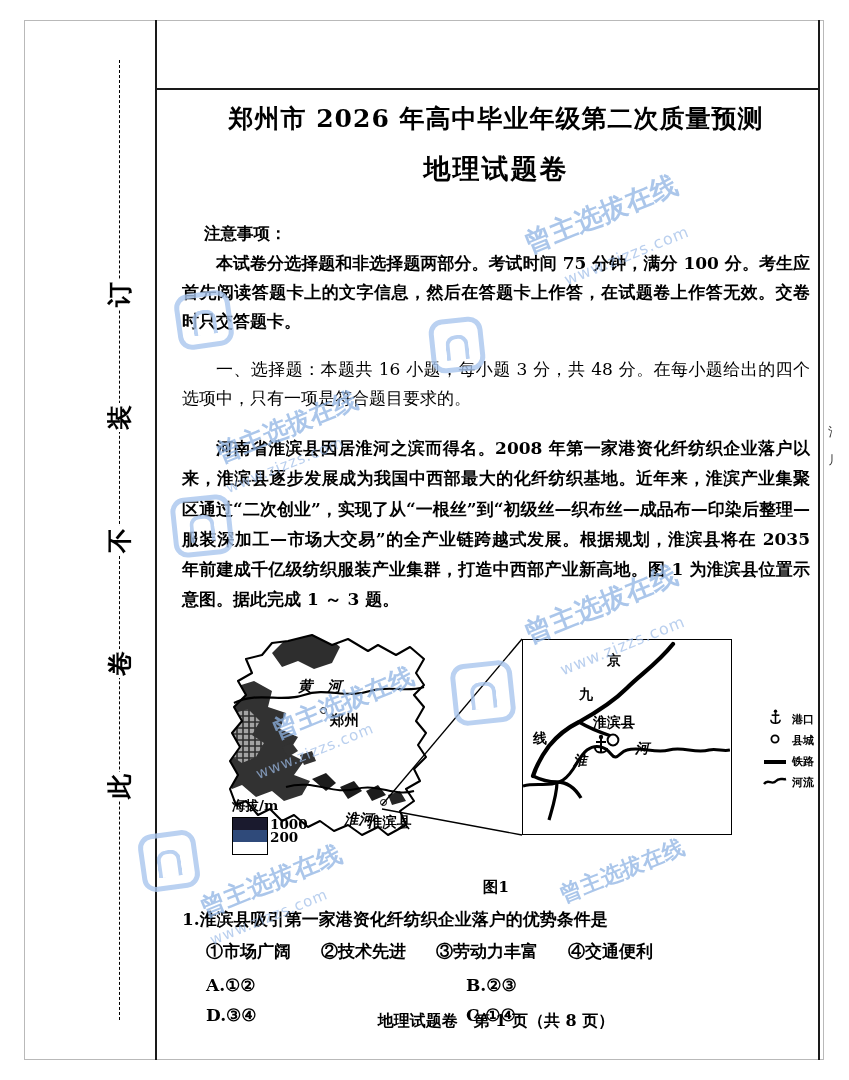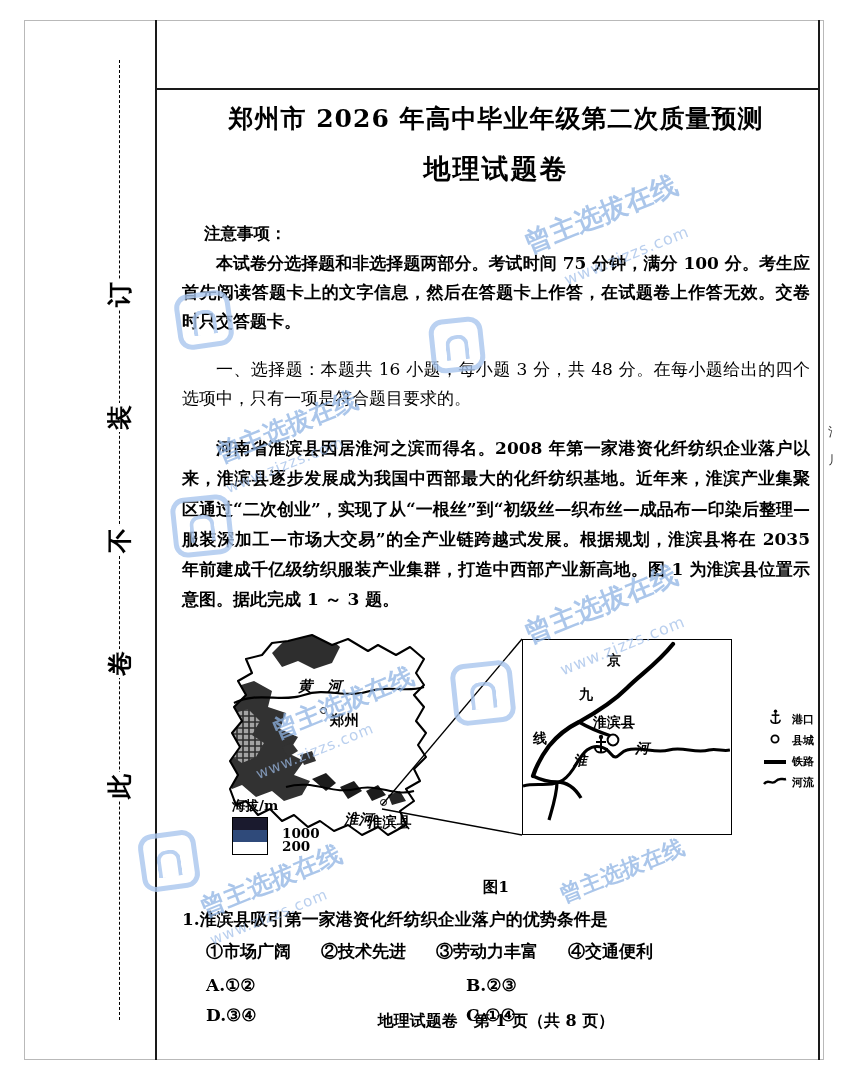--- a/index.html
+++ b/index.html
@@ -169,24 +169,24 @@
   .legend-bar-wrap { display: flex; align-items: stretch; margin-top: 2px; }
   .legend-bar {
     width: 36px; height: 38px;
     border: 1.3px solid #000;
     display: flex; flex-direction: column;
     box-sizing: border-box;
   }
   .legend-seg { flex: 1 1 0; }
   .legend-ticks {
     display: flex; flex-direction: column;
-    justify-content: flex-end;
+    justify-content: flex-start;
     font-size: 13.5px; font-weight: 700;
     line-height: 1;
-    margin-left: 14px;
+    margin-left: 2px;
     padding: 1px 0;
   }
 
   
   .inset-box {
     position: absolute;
     left: 340px; top: 10px;
     width: 210px; height: 196px;
     border: 1.6px solid #000;
     box-sizing: border-box;

